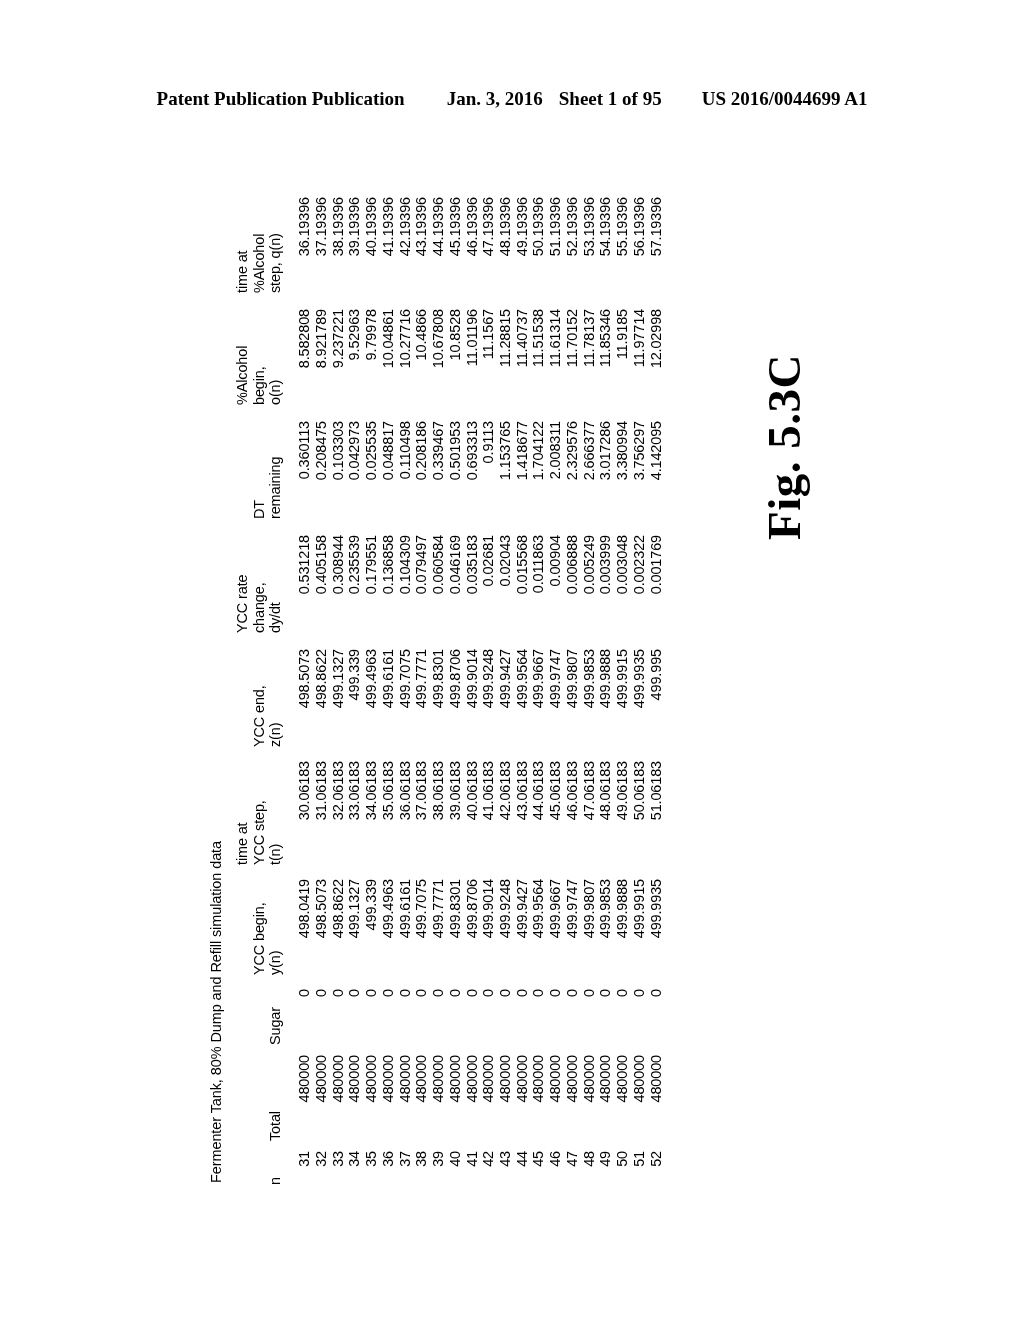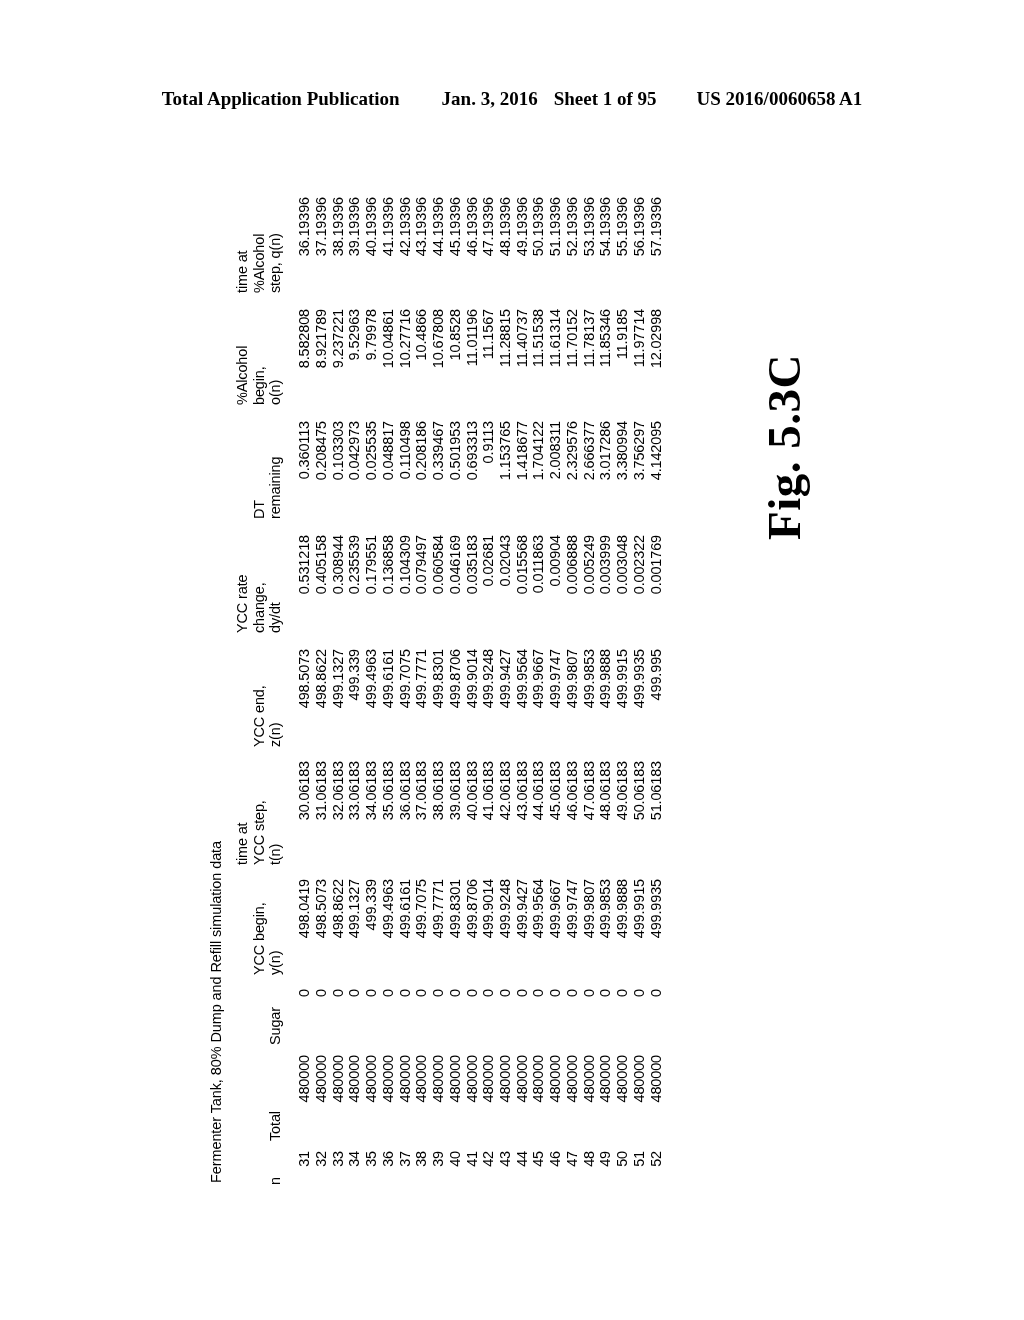--- a/index.html
+++ b/index.html
@@ -112,27 +112,27 @@
 
   tbody tr td.c-n { text-align: left; }
 
   
   .hdr-spacer td { height: 9px; }
 </style>
 </head>
 <body>
 
 <div id="page-header">
-  <span class="hdr-seg">Total Application Publication</span>
+  <span class="hdr-seg">Patent Publication Publication</span>
   <span class="hdr-gap-lg"></span>
   <span class="hdr-seg">Jan. 3, 2016</span>
   <span class="hdr-gap-md"></span>
   <span class="hdr-seg">Sheet 1 of 95</span>
   <span class="hdr-gap-xl"></span>
-  <span class="hdr-seg">US 2016/0060658 A1</span>
+  <span class="hdr-seg">US 2016/0044699 A1</span>
 </div>
 
 <div id="figure-caption">Fig. 5.3C</div>
 
 <div id="table-rotor">
 
   <div id="table-title">Fermenter Tank, 80% Dump and Refill simulation data</div>
 
   <table id="sim-table">
     <thead>

